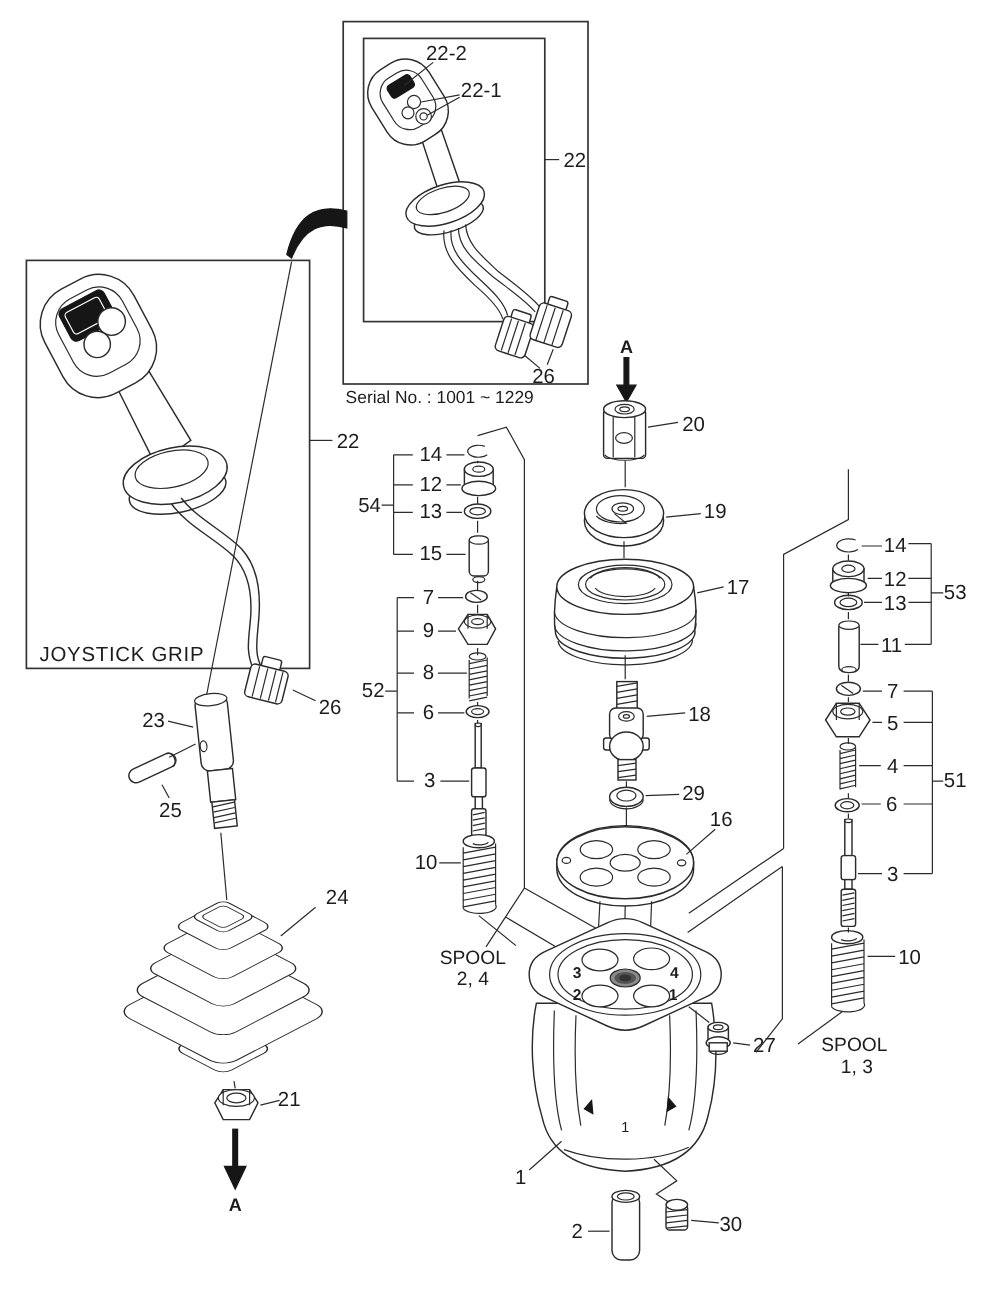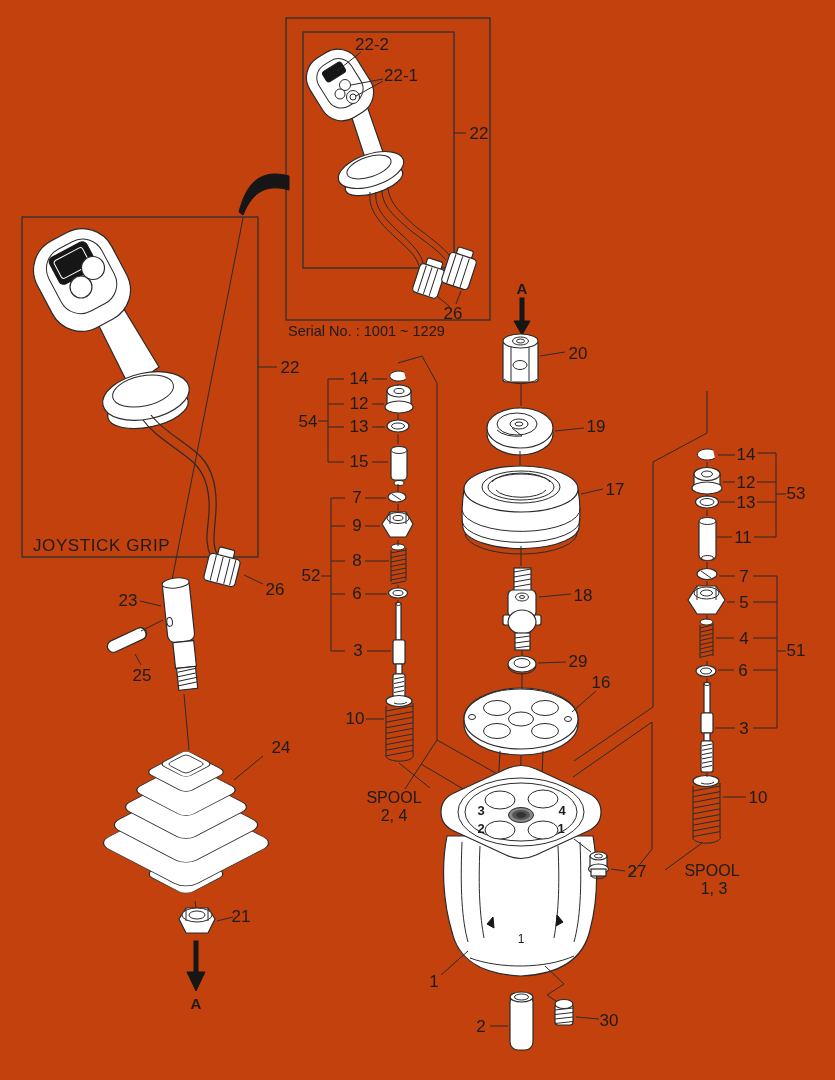--- a/index.html
+++ b/index.html
@@ -1,16 +1,16 @@
 <!DOCTYPE html>
 <html><head>
 <meta charset="utf-8">
 <style>
   html,body{margin:0;padding:0;background:#e8e8e8;}
-  .page{position:relative;width:835px;height:1080px;background:#c2410c;overflow:hidden;
+  .page{position:relative;width:835px;height:1080px;background:#ffffff;overflow:hidden;
         font-family:"Liberation Sans", sans-serif;}
   svg{display:block;}
   text{font-family:"Liberation Sans", sans-serif;fill:#1c1c1c;}
   .lbl{font-size:17px;}
   .lbl-bracket{font-size:17px;}
   .spool{font-size:16px;}
   .title{font-size:17px;letter-spacing:.6px;}
   .serial{font-size:14.5px;}
   .portnum{font-size:13px;font-weight:bold;}
   .bodymark{font-size:12px;}

